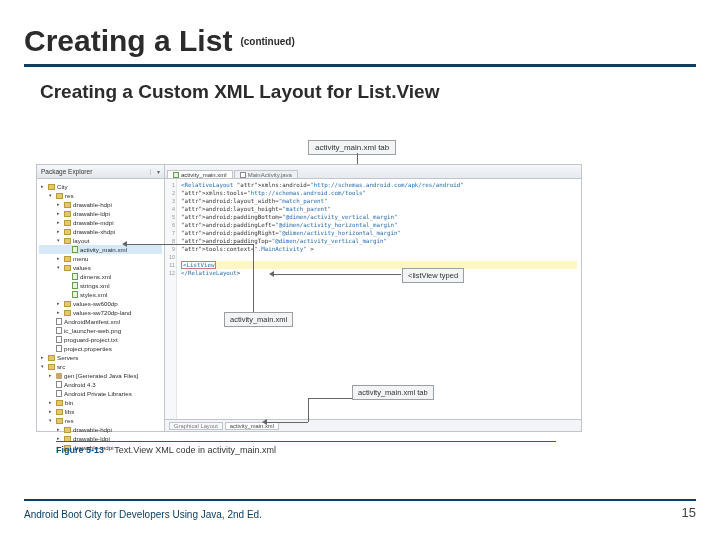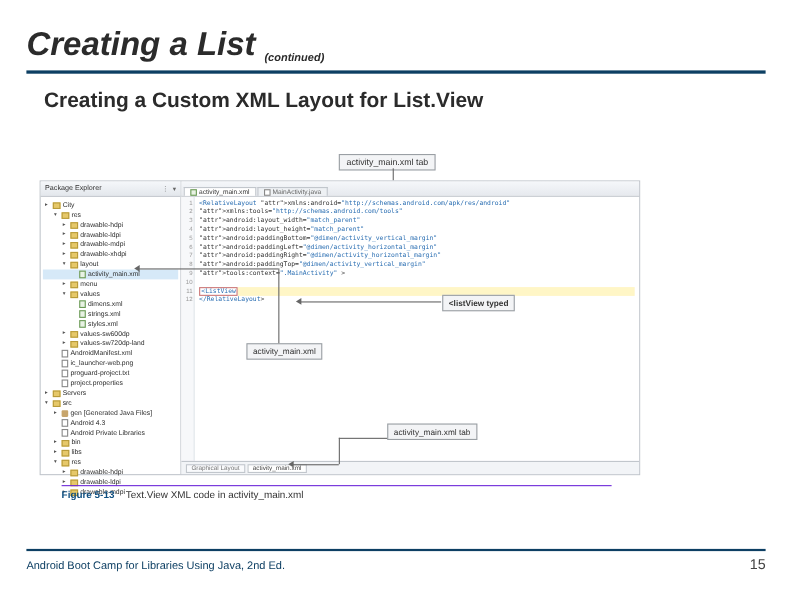--- a/index.html
+++ b/index.html
@@ -9,23 +9,22 @@
   background: #fff;
   font-family: Arial, Helvetica, sans-serif;
   position: relative;
   overflow: hidden;
 }
 .slide {
   padding: 24px 24px 0 24px;
 }
 .title-row {
   display: flex;
-  align-items: flex-end;
+  align-items: center;
   gap: 8px;
-  font-style: italic;
 }
 .title-main {
   font-size: 30px;
   font-weight: 700;
   color: #2b2b2b;
 }
 .title-sub {
   font-size: 10px;
   font-weight: 700;
   color: #2b2b2b;
@@ -407,36 +406,36 @@
               <div><span class="tag">&lt;/RelativeLayout</span>&gt;</div>
             </div>
         </div>
         <div class="lower-tabs">
           <div class="ltab inactive">Graphical Layout</div>
           <div class="ltab">activity_main.xml</div>
         </div>
       </div>
     </div>
 
-    <div class="callout-box" style="top:128px;left:366px;font-weight:bold;">&lt;listView typed</div>
+    <div class="callout-box" style="top:128px;left:366px;">&lt;listView typed</div>
     <div class="arrow-h left" style="top:134px;left:237px;width:128px;"></div>
 
     <div class="callout-box" style="top:172px;left:188px;">activity_main.xml</div>
 
     <div class="arrow-seg" style="top:104px;left:217px;width:1px;height:68px;"></div>
     <div class="arrow-h left" style="top:104px;left:90px;width:127px;"></div>
 
     <div class="callout-box" style="top:245px;left:316px;">activity_main.xml tab</div>
     <div class="arrow-seg" style="top:258px;left:272px;width:44px;height:1px;"></div>
     <div class="arrow-seg" style="top:258px;left:272px;width:1px;height:24px;"></div>
     <div class="arrow-h left" style="top:282px;left:230px;width:42px;"></div>
 
     <div class="fig-caption">
       <span class="figno">Figure 5-13</span>
       <span>Text.View XML code in activity_main.xml</span>
     </div>
   </div>
 </div>
 
 <div class="footer">
-  <div class="footer-left">Android Boot Camp for Libraries Using Java, 2nd Ed.</div>
+  <div class="footer-left">Android Boot City for Developers Using Java, 2nd Ed.</div>
   <div class="footer-right">15</div>
 </div>
 
 </body></html>

